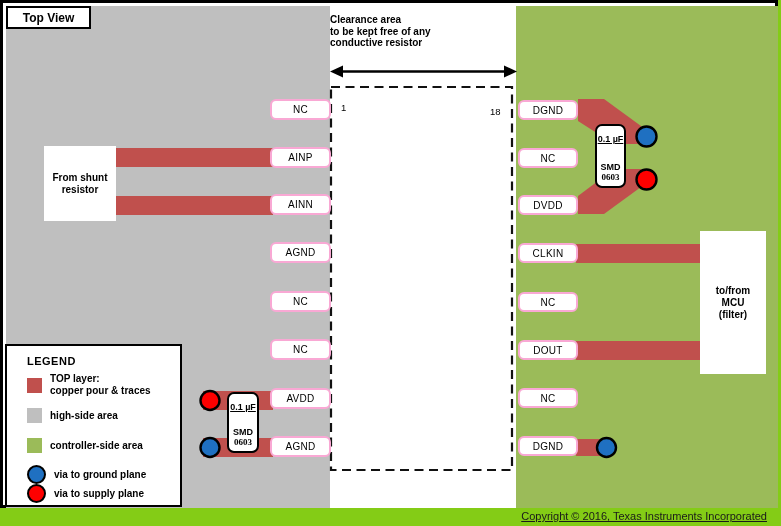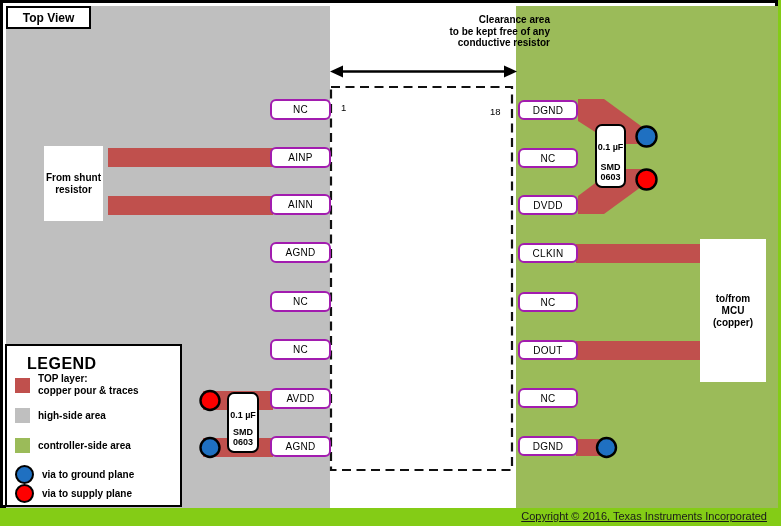--- a/index.html
+++ b/index.html
@@ -17,59 +17,59 @@
   .region.green{left:513px;width:262px;background:var(--controller-side-area,#9BBB59);}
   .overlay{position:absolute;left:0;top:0;width:781px;height:526px;z-index:1;pointer-events:none;}
   .topview{
     position:absolute;left:3px;top:3px;width:85px;height:23px;z-index:3;
     background:#fff;border:2px solid #000;box-sizing:border-box;
     display:flex;align-items:center;justify-content:center;
     font-weight:bold;font-size:12px;
   }
   .clearance-note{
     position:absolute;left:327px;top:11px;width:220px;z-index:2;
-    text-align:right;font-weight:bold;font-size:10px;line-height:11.5px;
+    text-align:left;font-weight:bold;font-size:10px;line-height:11.5px;
   }
   .chip-name{
     position:absolute;left:329px;top:270px;width:180px;z-index:2;
     text-align:center;font-weight:bold;font-size:11px;
   }
   .pin-num{position:absolute;z-index:2;font-size:9.5px;}
   .pin{
     position:absolute;z-index:2;height:21px;box-sizing:border-box;
-    background:#fff;border:2px solid #a21caf;border-radius:6px;
+    background:#fff;border:2px solid #f9a8d4;border-radius:6px;
     display:flex;align-items:center;justify-content:center;
     font-size:10px;letter-spacing:.3px;
   }
   .pin.l{left:267px;width:61px;}
   .pin.r{left:515px;width:60px;height:20px;}
   .note-box{
     position:absolute;z-index:2;background:#fff;
     display:flex;flex-direction:column;align-items:center;justify-content:center;
     font-weight:bold;font-size:10px;line-height:12px;text-align:center;
   }
-  .shunt-box{left:41px;top:143px;width:59px;height:75px;}
-  .mcu-box{left:697px;top:236px;width:66px;height:143px;}
+  .shunt-box{left:41px;top:143px;width:72px;height:75px;}
+  .mcu-box{left:697px;top:228px;width:66px;height:143px;}
   .cap{
     position:absolute;z-index:2;background:#fff;border:2px solid #000;border-radius:7px;
     box-sizing:border-box;display:flex;flex-direction:column;align-items:center;
     font-weight:bold;font-size:9px;line-height:10px;text-align:center;
   }
   .cap-left{left:224px;top:389px;width:32px;height:61px;}
   .cap-right{left:592px;top:121px;width:31px;height:64px;}
-  .cap .val{margin-top:16px;white-space:nowrap;}
+  .cap .val{margin-top:8px;white-space:nowrap;text-decoration:underline;}
   .cap .spacer{flex:1;}
   .cap .pkg{white-space:nowrap;}
-  .cap .pkg:last-child{margin-bottom:4px;}
+  .cap .pkg:last-child{margin-bottom:4px;font-family:Liberation Serif, serif;}
   .legend{
     position:absolute;left:2px;top:341px;width:177px;height:163px;z-index:3;
     background:#fff;border:2.5px solid #000;box-sizing:border-box;
   }
-  .legend-title{position:absolute;left:20px;top:9px;font-weight:bold;font-size:16px;letter-spacing:.5px;}
-  .legend-row{position:absolute;left:8px;display:flex;align-items:center;gap:8px;justify-content:space-between;}
+  .legend-title{position:absolute;left:20px;top:9px;font-weight:bold;font-size:11px;letter-spacing:.5px;}
+  .legend-row{position:absolute;left:20px;display:flex;align-items:center;gap:8px;justify-content:space-between;}
   .legend-row .sq{width:15px;height:15px;flex:0 0 auto;}
   .legend-row .circ{
     width:15px;height:15px;border-radius:50%;border:2.4px solid #000;flex:0 0 auto;box-sizing:content-box;
   }
   .legend-label{font-weight:bold;font-size:10px;line-height:12px;}
   .sq.copper{background:var(--copper-trace,#C0504D);}
   .sq.hs{background:var(--high-side-area,#BFBFBF);}
   .sq.cs{background:var(--controller-side-area,#9BBB59);}
   .circ.gnd{background:var(--via-ground-blue,#1F70C1);}
   .circ.sup{background:var(--via-supply-red,#FE0000);}
@@ -145,21 +145,21 @@
     <div class="pin r" style="top:433px">DGND</div>
 
     <div class="note-box shunt-box">
       <div>From shunt</div>
       <div>resistor</div>
     </div>
 
     <div class="note-box mcu-box">
       <div>to/from</div>
       <div>MCU</div>
-      <div>(copper)</div>
+      <div>(filter)</div>
     </div>
 
     <div class="cap cap-left">
       <div class="val">0.1 µF</div>
       <div class="spacer"></div>
       <div class="pkg">SMD</div>
       <div class="pkg">0603</div>
     </div>
 
     <div class="cap cap-right">

